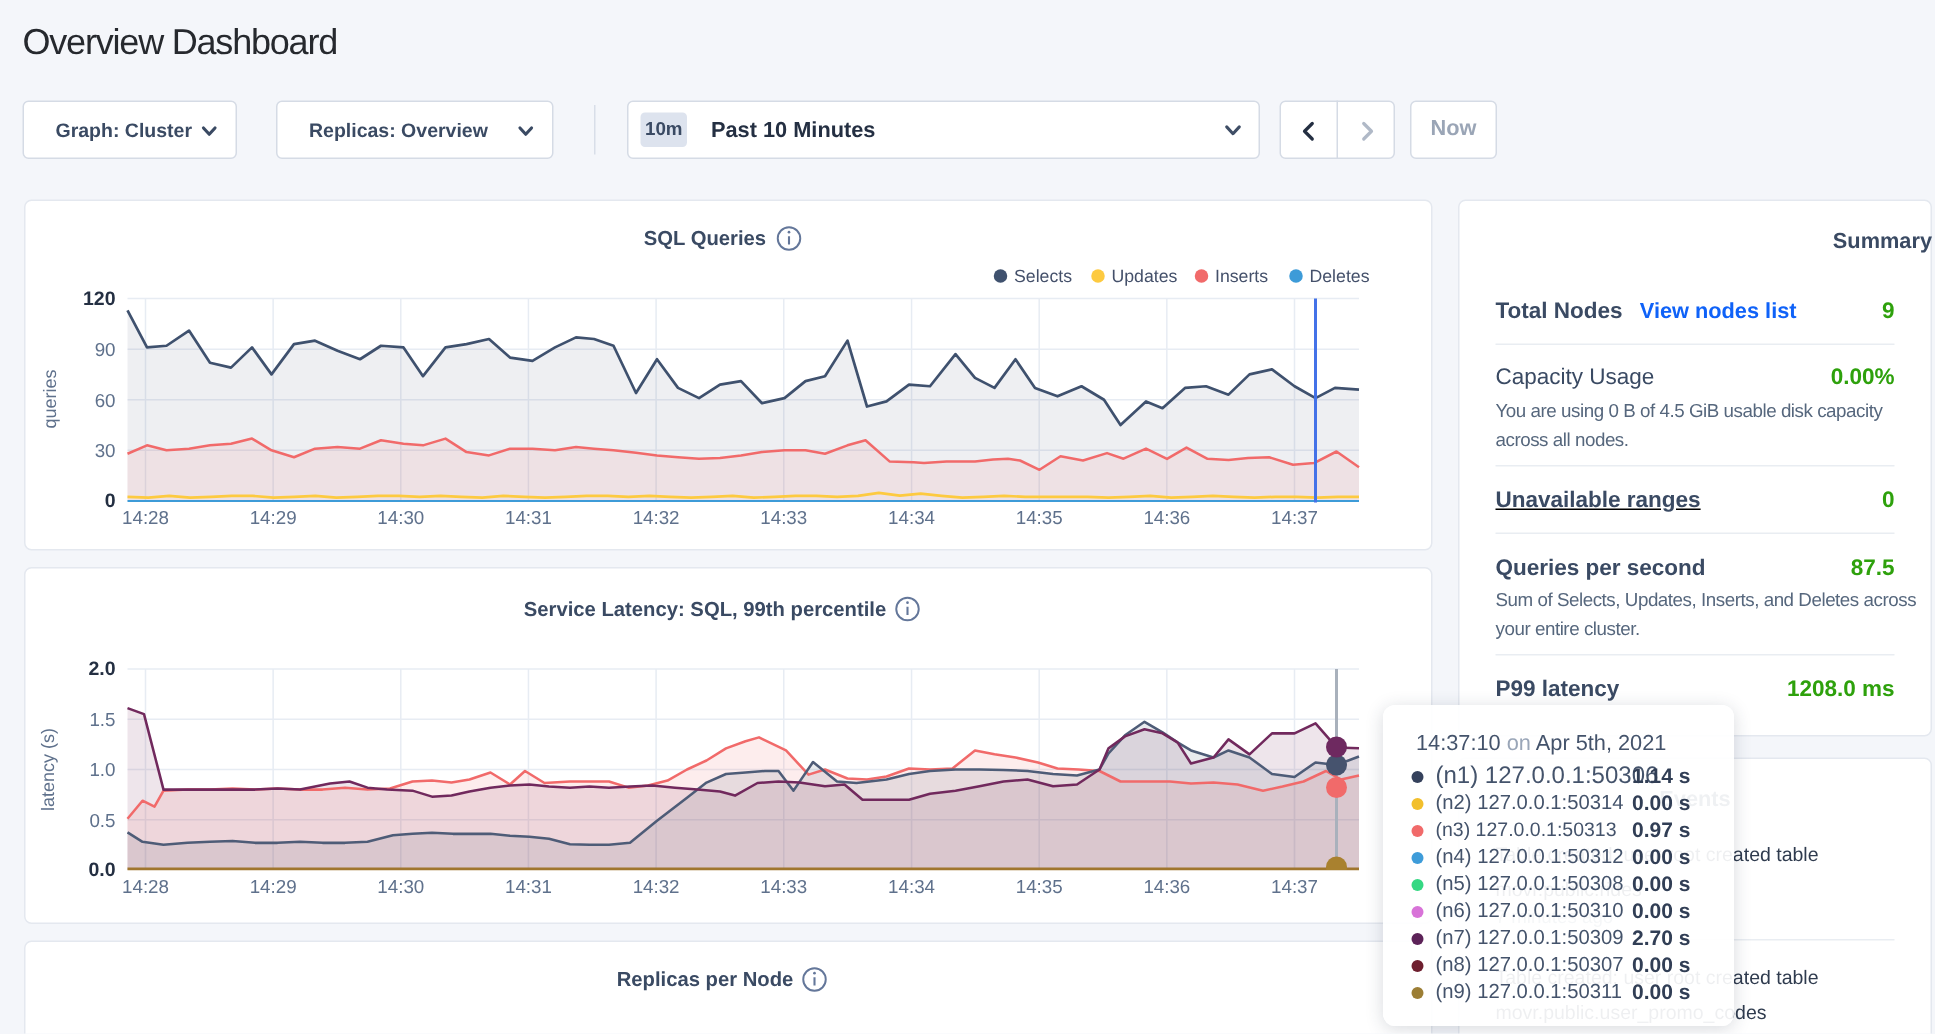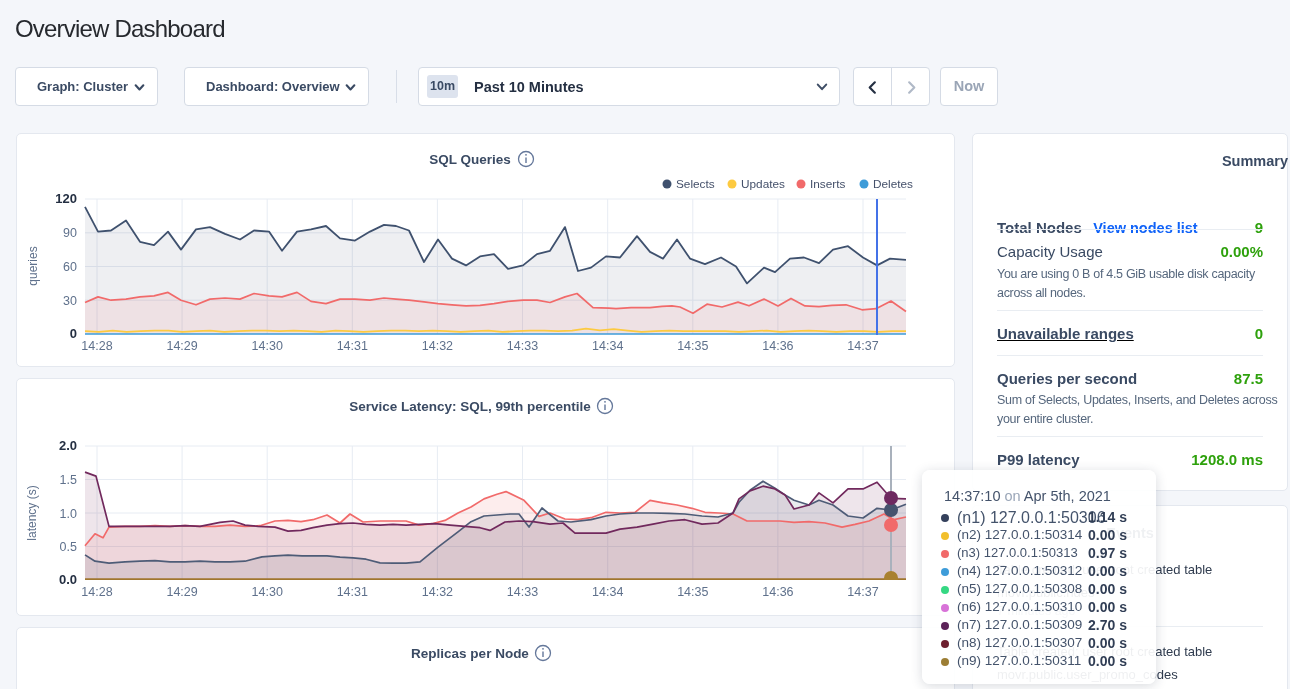--- a/index.html
+++ b/index.html
@@ -11,21 +11,21 @@
   line-height:37px; padding-left:21px; }
 .sdiv { position:absolute; left:997px; width:266px; border-top:1px solid #e9edf2; }
 </style>
 </head>
 <body>
 <div style="position:absolute;left:15px;top:15px;font-size:24px;font-weight:500;color:#26292e;letter-spacing:-0.8px">Overview Dashboard</div>
 <div class="btn" style="left:15px;width:143px"><span>Graph: Cluster</span></div>
 <svg width="11" height="11" viewBox="0 0 10 10" style="position:absolute;left:133.5px;top:81.5px">
     <path d="M1.5 3 L5 6.8 L8.5 3" fill="none" stroke="#3a4a63" stroke-width="1.9" stroke-linecap="round" stroke-linejoin="round"></path>
   </svg>
-<div class="btn" style="left:184px;width:185px"><span>Dashboard: Overview</span></div>
+<div class="btn" style="left:184px;width:185px"><span>Replicas: Overview</span></div>
 <svg width="11" height="11" viewBox="0 0 10 10" style="position:absolute;left:344.5px;top:81.5px">
     <path d="M1.5 3 L5 6.8 L8.5 3" fill="none" stroke="#3a4a63" stroke-width="1.9" stroke-linecap="round" stroke-linejoin="round"></path>
   </svg>
 <div style="position:absolute;left:396px;top:70px;width:1px;height:33px;background:#d8dee8"></div>
 <div style="position:absolute;left:418px;top:67px;width:422px;height:39px;background:#fff;border:1px solid #d5dbe5;border-radius:4px;box-sizing:border-box"></div>
 <div style="position:absolute;left:427px;top:75px;width:31px;height:23px;background:#dde3ee;border-radius:3px;text-align:center;line-height:23px;font-size:12.5px;font-weight:bold;color:#3a4a63">10m</div>
 <div style="position:absolute;left:474px;top:79px;font-size:14.5px;font-weight:bold;color:#242f42">Past 10 Minutes</div>
 <svg width="12" height="12" viewBox="0 0 10 10" style="position:absolute;left:816.0px;top:81.0px">
     <path d="M1.5 3 L5 6.8 L8.5 3" fill="none" stroke="#3f4e66" stroke-width="1.7" stroke-linecap="round" stroke-linejoin="round"></path>
   </svg>
@@ -153,21 +153,21 @@
 <text x="470" y="657.5" text-anchor="middle" font-size="13.5" font-weight="bold" fill="#3a4a63">Replicas per Node</text>
 <g stroke="#64779a" fill="none">
       <circle cx="543" cy="653" r="7.5" stroke-width="1.3"></circle>
       <line x1="543" y1="651.5" x2="543" y2="657" stroke-width="1.4"></line>
       <circle cx="543" cy="648.8" r="0.9" fill="#64779a" stroke="none"></circle>
     </g>
 </svg>
 
 <div class="panel" style="left:972px;top:133px;width:316px;height:358px;"></div>
 <div style="position:absolute;left:972px;top:153px;width:316px;text-align:right;font-size:14.5px;font-weight:bold;color:#3a4a63">Summary</div>
-<div style="position:absolute;left:997px;top:199px;width:266px;height:17px;margin-top:20px;">
+<div style="position:absolute;left:997px;top:199px;width:266px;height:17px;">
   <span style="font-size:15px;font-weight:bold;color:#3a4a63">Total Nodes</span>
   <span style="font-size:14.5px;font-weight:bold;color:#0f62f8;margin-left:7px">View nodes list</span>
   <span style="position:absolute;right:0;top:0;font-size:15px;font-weight:bold;color:#2ea10c">9</span>
 </div>
 <div class="sdiv" style="top:229px"></div>
 <div style="position:absolute;left:997px;top:243px;width:266px;height:17px;">
   <span style="font-size:15px;font-weight:normal;color:#3a4a63">Capacity Usage</span>
   <span style="position:absolute;right:0;top:0;font-size:15px;font-weight:bold;color:#2ea10c">0.00%</span>
 </div>
 <div style="position:absolute;left:997px;top:265px;width:300px;font-size:12.5px;letter-spacing:-0.3px;color:#56677d;line-height:18.5px">You are using 0 B of 4.5 GiB usable disk capacity<br>across all nodes.</div>

